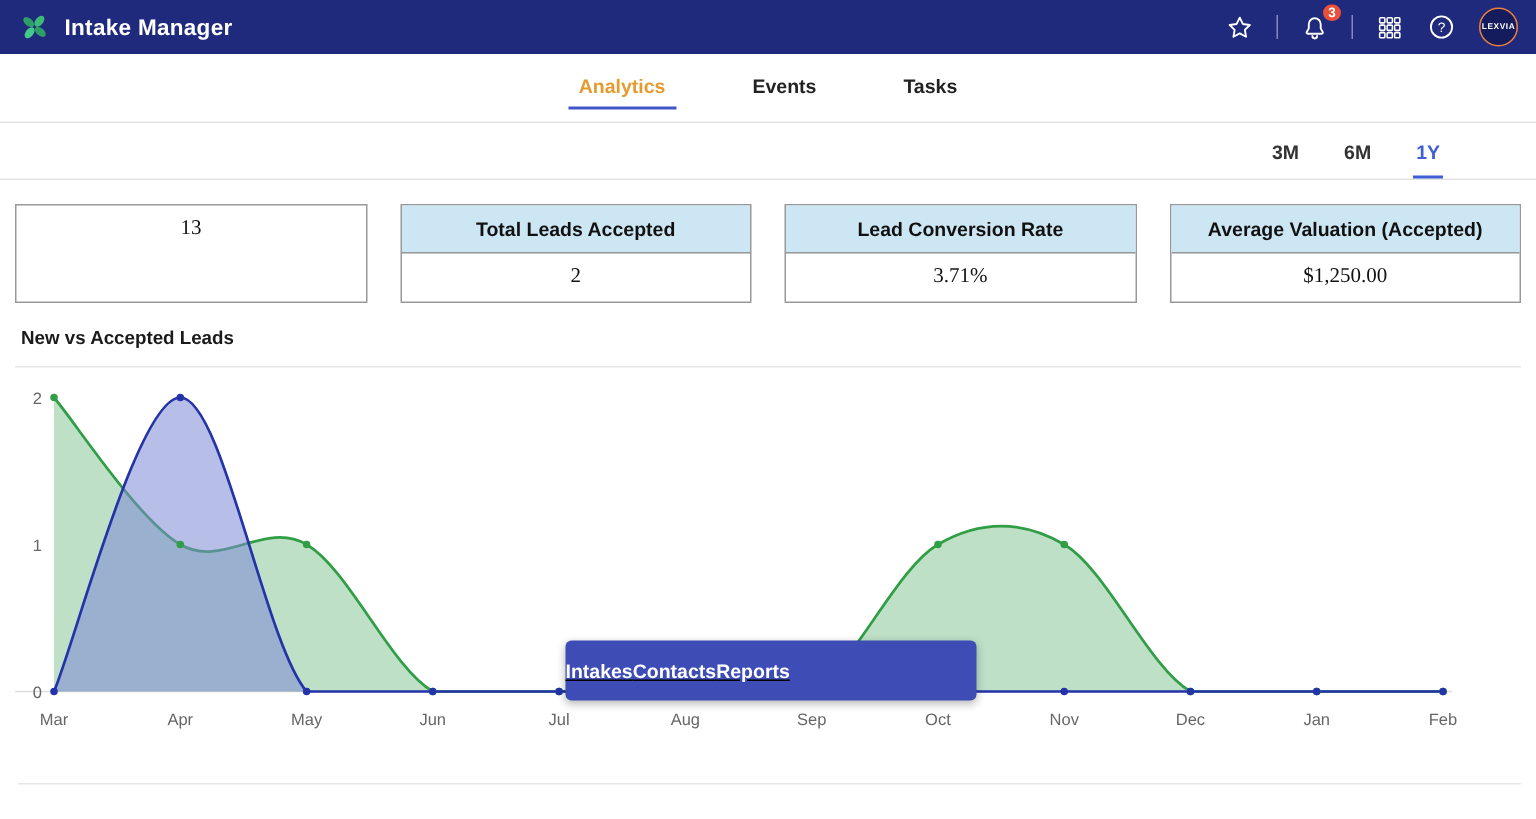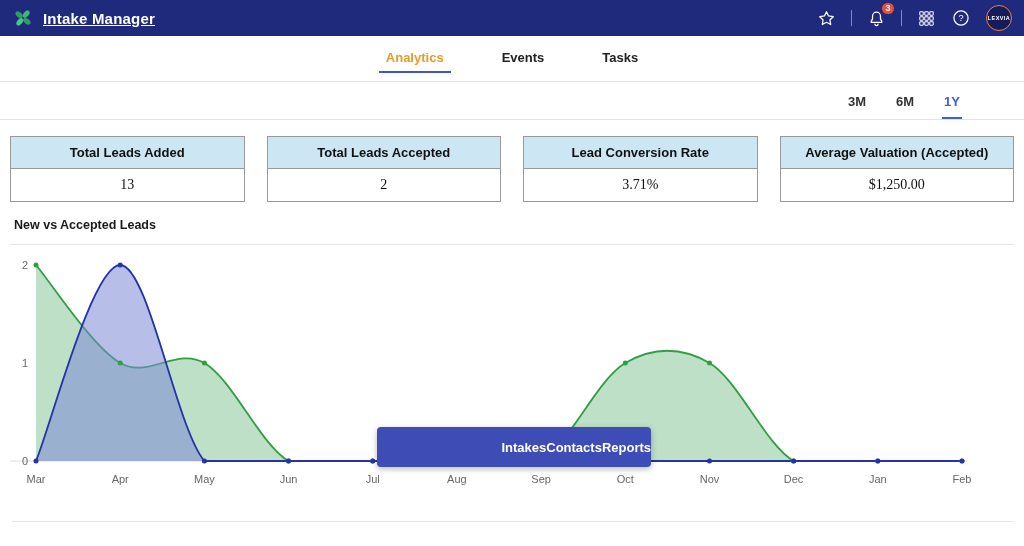--- a/index.html
+++ b/index.html
@@ -3,21 +3,21 @@
 <meta charset="utf-8">
 <style>
   * { box-sizing: border-box; margin: 0; padding: 0; }
   html,body { width:1024px; height:546px; overflow:hidden; background:#fff;
     font-family:"Liberation Sans", sans-serif; }
 
   
   .navbar { height:36px; background:#202a7c; display:flex; align-items:center;
     justify-content:space-between; padding:0 12px; color:#fff; }
   .nav-left { display:flex; align-items:center; gap:9px; }
-  .app-title { font-size:15px; font-weight:700; letter-spacing:.2px;text-decoration:underline; }
+  .app-title { font-size:15px; font-weight:700; letter-spacing:.2px; }
   .nav-right { display:flex; align-items:center; gap:15px; }
   .icon-btn { background:none; border:none; padding:0; display:flex; align-items:center;
     cursor:pointer; position:relative; }
   .badge { position:absolute; top:-6px; right:-8px; background:#e8503a; color:#fff;
     font-size:9px; font-weight:700; border-radius:8px; padding:1px 3.5px; line-height:1.1; }
   .nav-divider { width:1px; height:16px; background:rgba(255,255,255,.45); }
   .avatar { width:26px; height:26px; border-radius:50%; background:#141c5e;
     border:1px solid #f0803c; color:#fff; font-size:5.5px; font-weight:700;
     display:flex; align-items:center; justify-content:center; letter-spacing:.4px; cursor:pointer; }
 
@@ -44,21 +44,21 @@
 
   
   .section-title { font-size:12.5px; font-weight:700; color:#1a1a1a; margin:16px 0 0 14px; }
   .rule { border-top:1px solid #e6e6e6; margin:12px 10px 0; }
 
   
   .chart-wrap { position:relative; margin:6px 0 0 6px; }
   .tick { font:11px "Liberation Sans", sans-serif; fill:#666; }
   .floating-menu { position:absolute; left:371px; top:176px; width:274px; height:40px;
     background:#3d4db5; border-radius:4px; display:flex; align-items:center;
-    justify-content:flex-end; box-shadow:0 2px 6px rgba(0,0,0,.28); }
+    justify-content:flex-start; box-shadow:0 2px 6px rgba(0,0,0,.28);text-decoration:underline; }
   .floating-item { color:#fff; font-size:13px; font-weight:700; cursor:pointer; }
 
   
   .bottom { display:flex; margin-top:14px; }
   .bottom-col-left  { flex:0 0 488px; padding-left:14px; }
   .bottom-col-right { flex:1; padding-left:12px; padding-right:10px; }
   .bottom-title { font-size:12.5px; font-weight:700; color:#1a1a1a; }
   .bottom-rule { border-top:1px solid #e6e6e6; margin-top:12px; }
 </style>
 </head>
@@ -121,21 +121,20 @@
 </nav>
 
 <div class="range-bar">
   <div class="range">3M</div>
   <div class="range">6M</div>
   <div class="range active">1Y</div>
 </div>
 
 <div class="cards">
   <div class="card">
-    <div class="card-header">Total Leads Added</div>
     <div class="card-value">13</div>
   </div>
   <div class="card">
     <div class="card-header">Total Leads Accepted</div>
     <div class="card-value">2</div>
   </div>
   <div class="card">
     <div class="card-header">Lead Conversion Rate</div>
     <div class="card-value">3.71%</div>
   </div>

